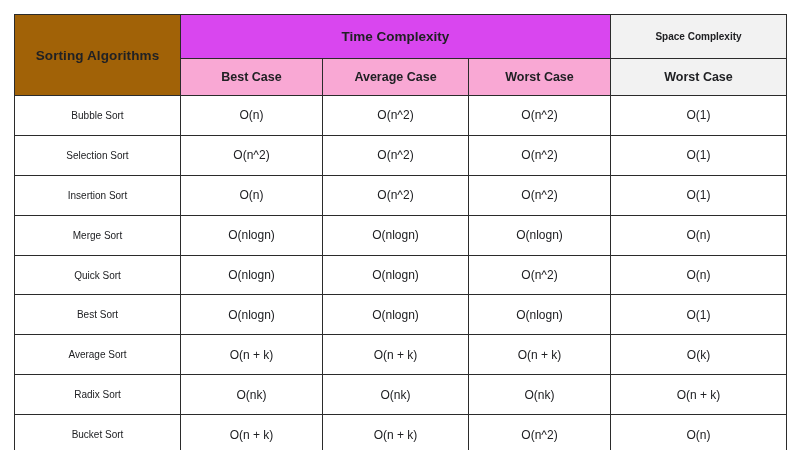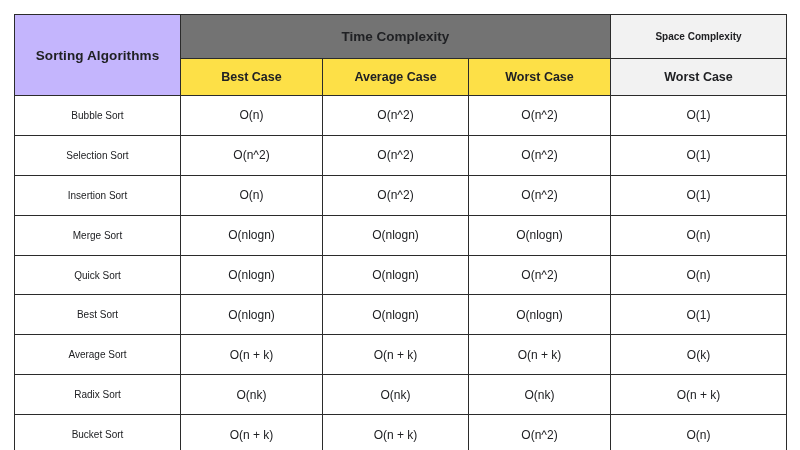--- a/index.html
+++ b/index.html
@@ -39,40 +39,40 @@
     color: #202124;
   }
   col.c-algo  { width: 166px; }
   col.c-best  { width: 142px; }
   col.c-avg   { width: 146px; }
   col.c-worst { width: 142px; }
   col.c-space { width: 176px; }
 
   
   th.h-algo {
-    background: #c4b5fd;
+    background: #a16207;
     font-size: 13.5px;
     font-weight: bold;
     height: 79px;
     letter-spacing: 0.1px;
   }
   th.h-group-time {
-    background: #737373;
+    background: #d946ef;
     font-size: 13.5px;
     font-weight: bold;
     height: 43px;
   }
   th.h-group-space {
     background: #f2f2f2;
     font-size: 10px;
     font-weight: bold;
     height: 43px;
   }
   th.h-sub-time {
-    background: #fde047;
+    background: #f9a8d4;
     font-size: 12.5px;
     font-weight: bold;
     height: 36px;
   }
   th.h-sub-space {
     background: #f2f2f2;
     font-size: 12.5px;
     font-weight: bold;
     height: 36px;
   }

